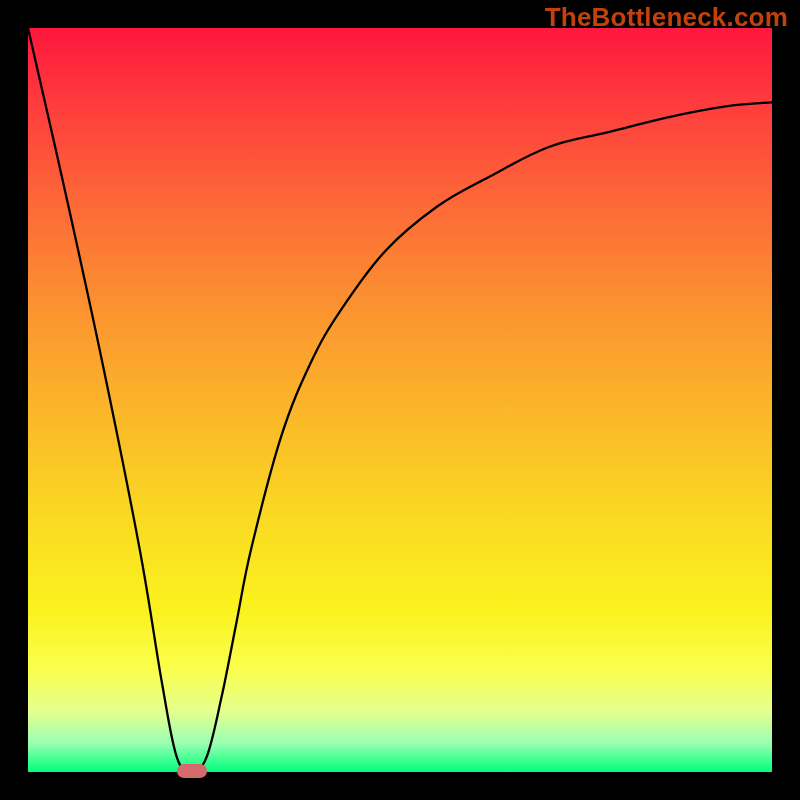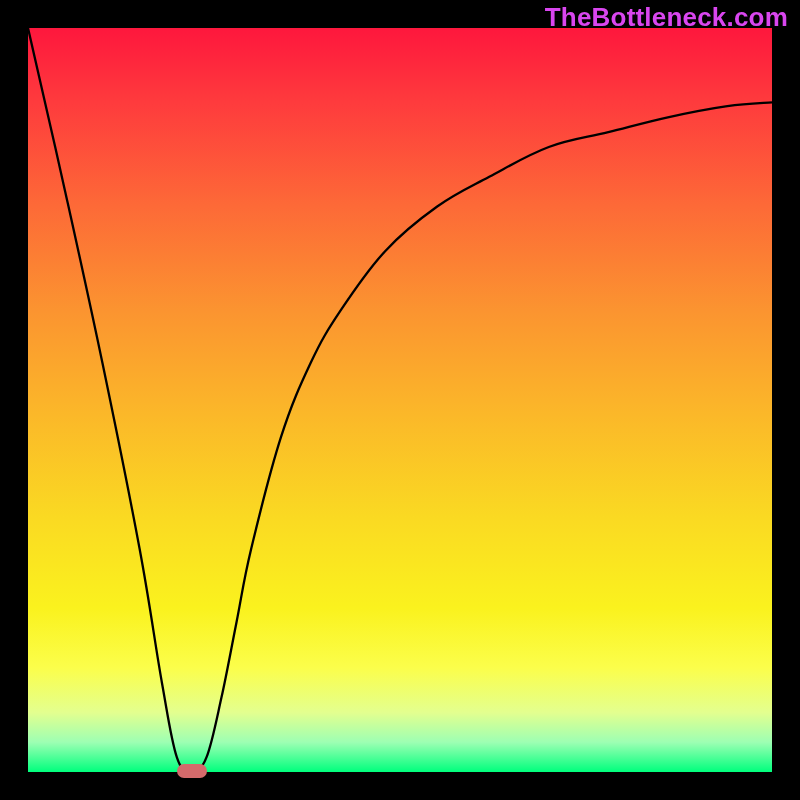--- a/index.html
+++ b/index.html
@@ -14,21 +14,21 @@
   .frame {
     position: relative;
     width: 800px;
     height: 800px;
     background: #000;
   }
   .watermark {
     position: absolute;
     top: 2px;
     right: 12px;
-    color: #d946ef;
+    color: #c2410c;
     font-size: 26px;
     font-weight: 600;
     letter-spacing: 0.2px;
     z-index: 4;
   }
   .plot {
     position: absolute;
     left: 28px;
     top: 28px;
     width: 744px;

